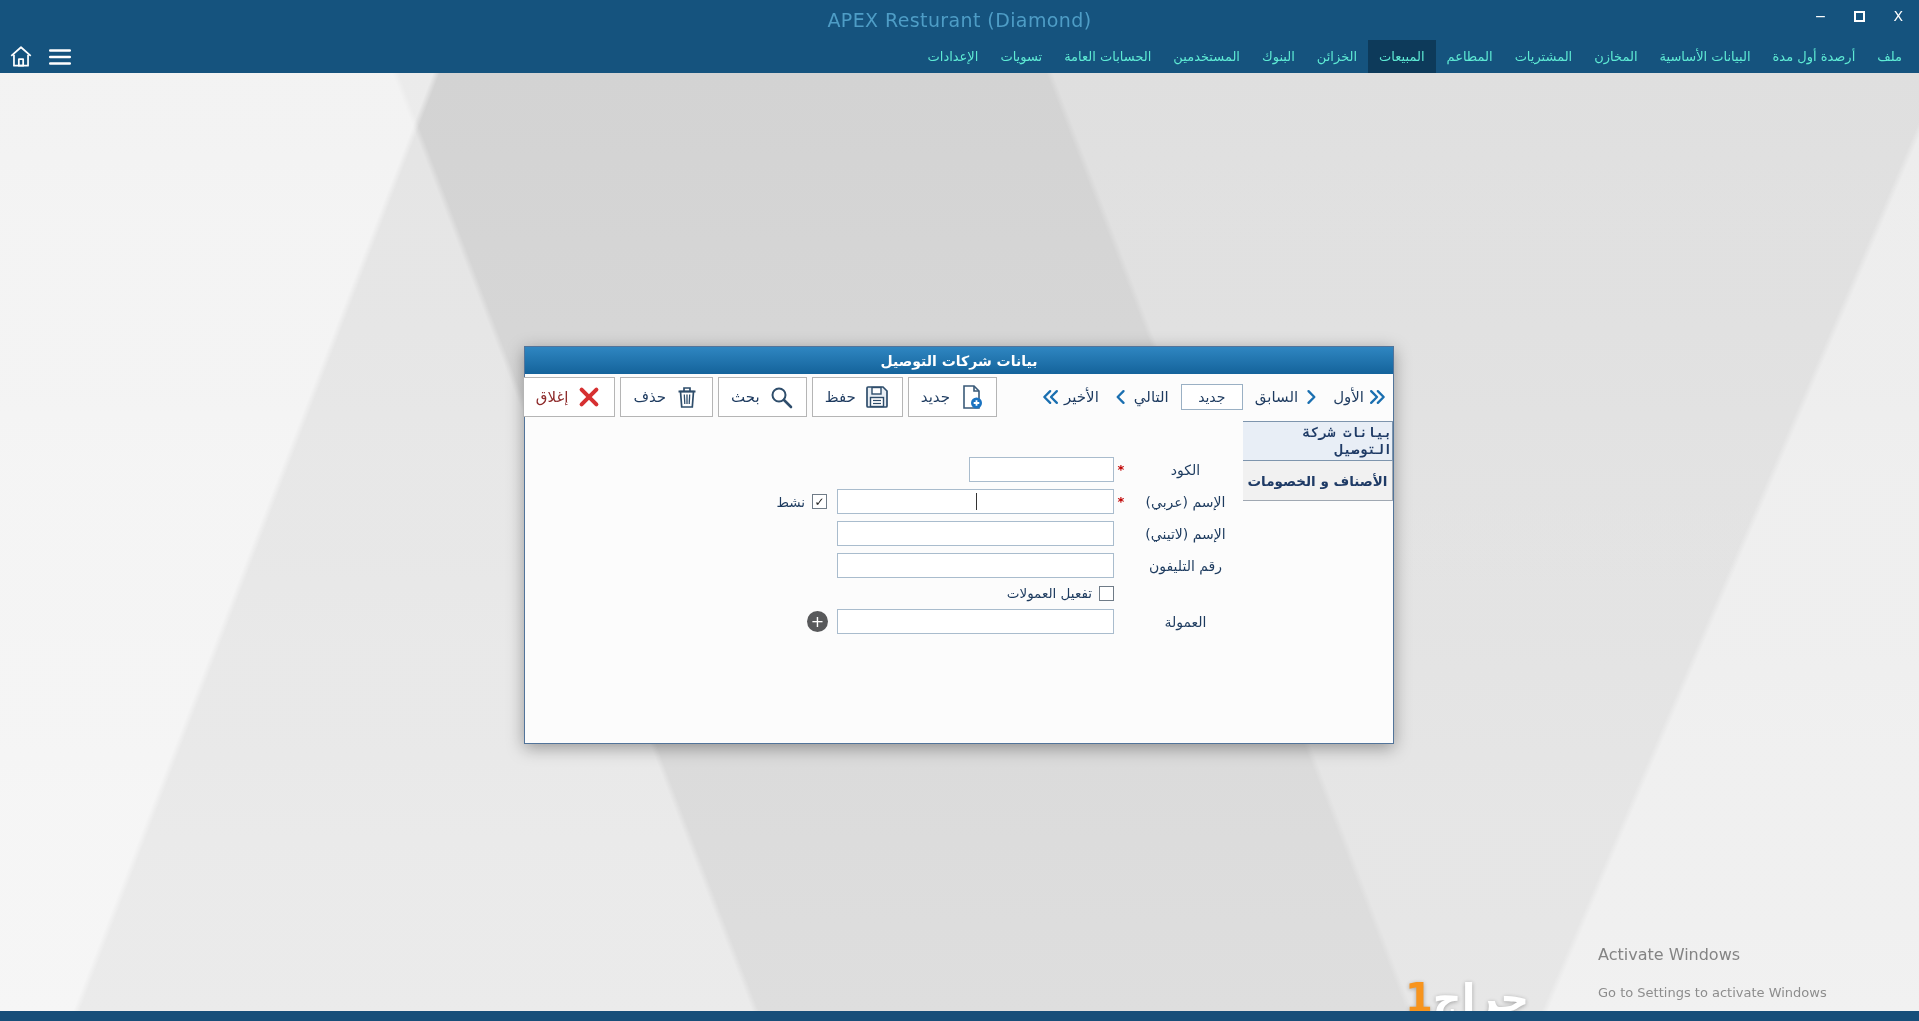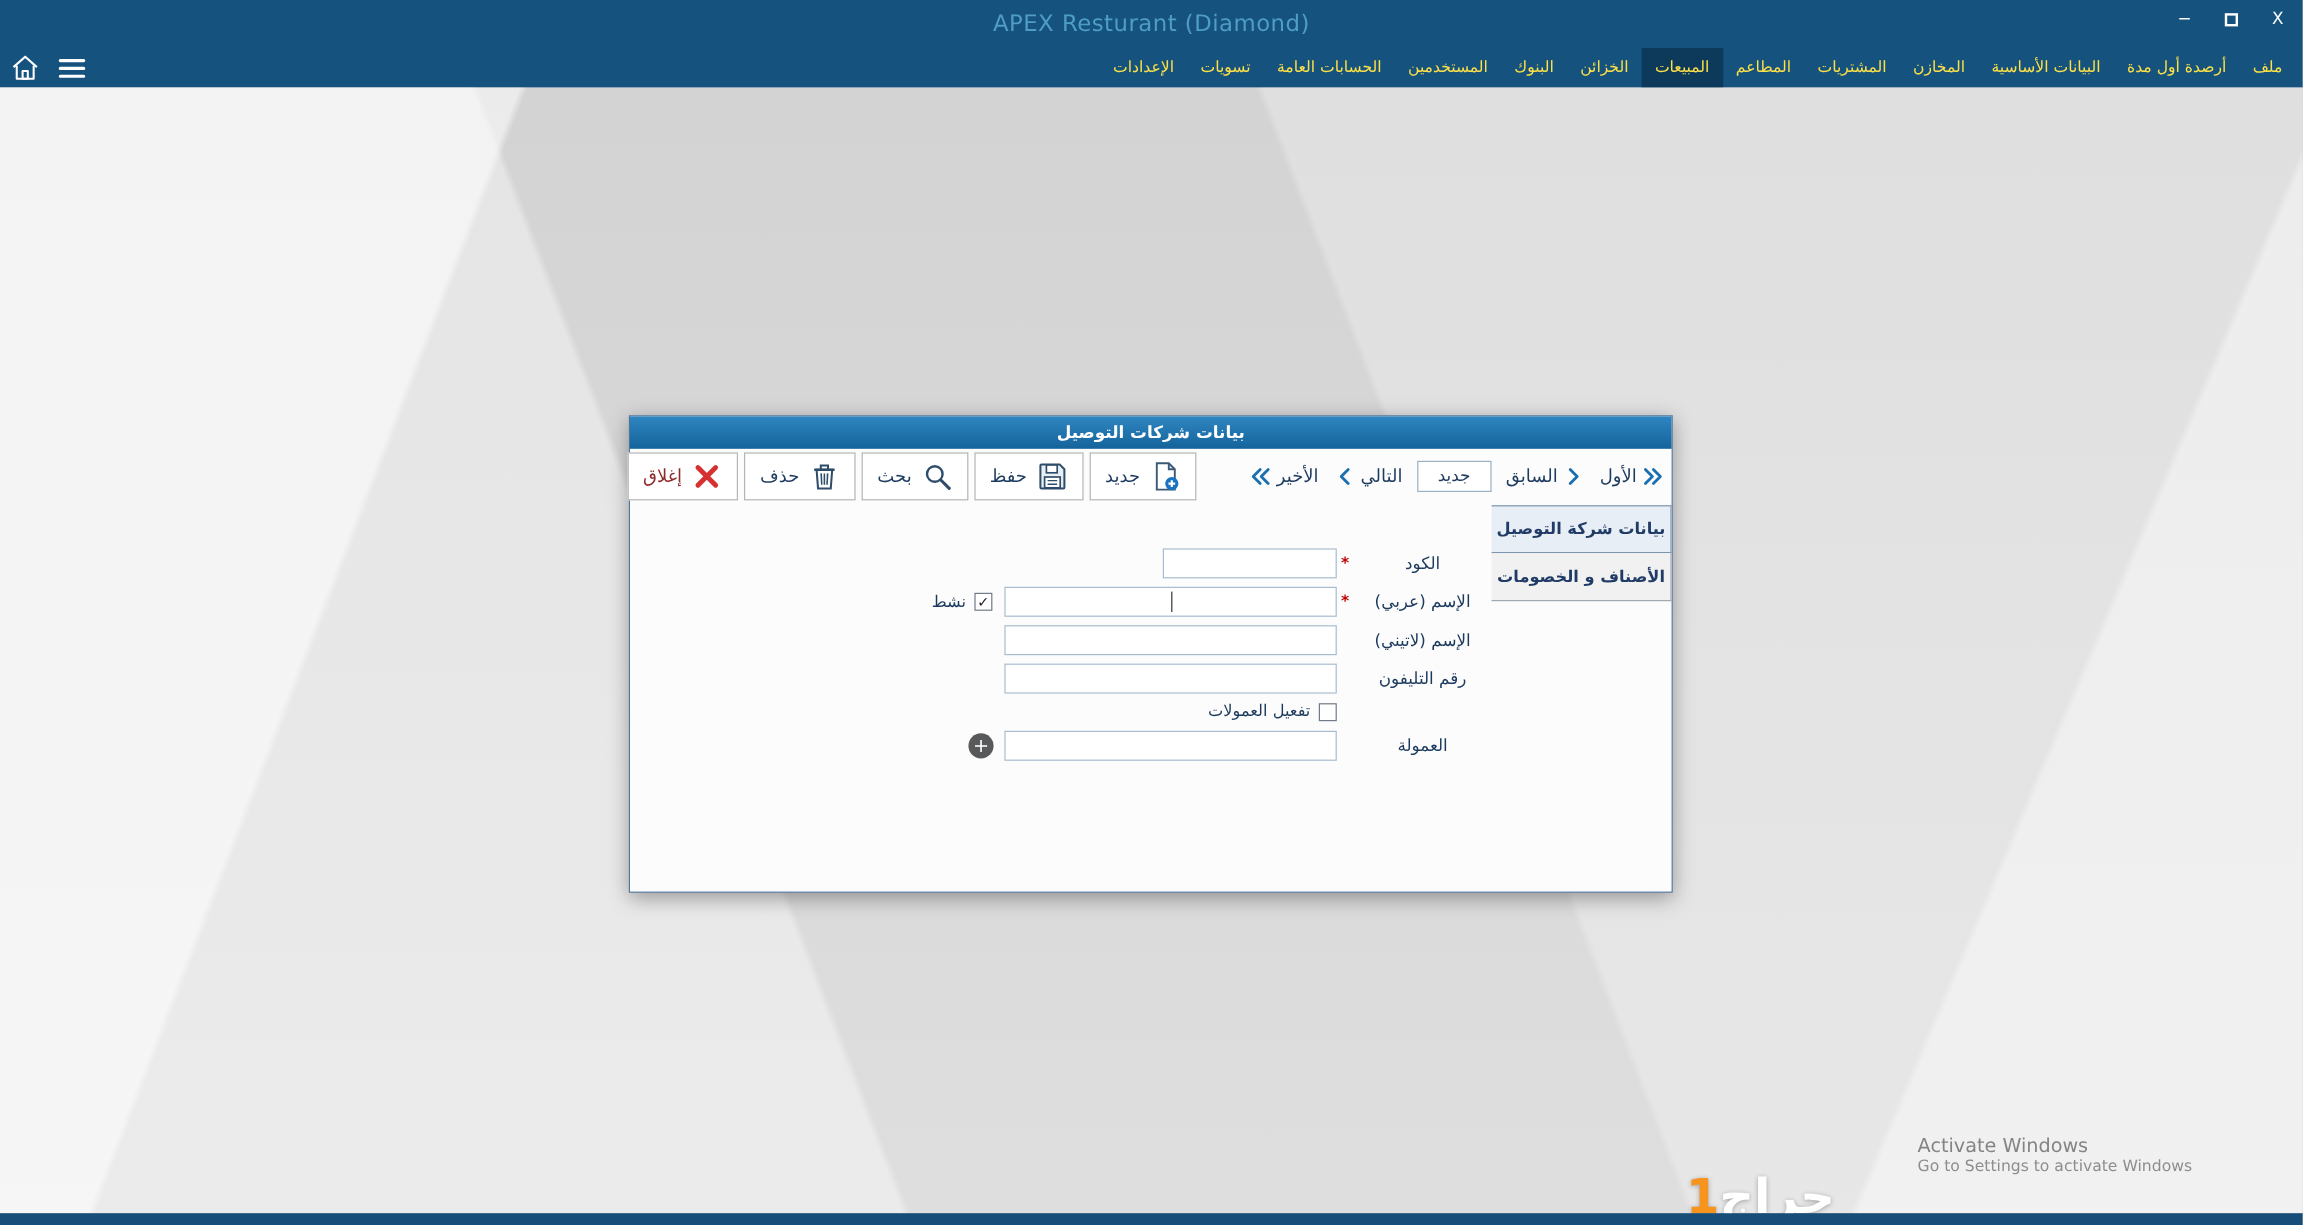--- a/index.html
+++ b/index.html
@@ -12,21 +12,21 @@
   .app-title{position:absolute;top:9px;left:0;right:0;text-align:center;color:#4e9dc6;font-size:19px;letter-spacing:.4px;}
   .win-controls{position:absolute;top:9px;right:16px;display:flex;gap:28px;color:#fff;font-size:14px;align-items:center;}
   .ctl{cursor:pointer;line-height:1;}
   .maximize-box{width:11px;height:11px;border:2px solid #fff;display:inline-block;}
 
   
   .menubar{position:absolute;top:40px;left:0;right:0;height:33px;background:#15537e;display:flex;align-items:center;}
   .nav-icons{display:flex;align-items:center;gap:13px;padding-left:8px;}
   .nav-icons .ic{display:flex;align-items:center;cursor:pointer;}
   .menu{margin-left:auto;direction:rtl;display:flex;height:100%;padding-right:6px;}
-  .menu-item{color:#fde047;font-size:13px;line-height:33px;padding:0 11px;white-space:nowrap;cursor:pointer;}
+  .menu-item{color:#5eead4;font-size:13px;line-height:33px;padding:0 11px;white-space:nowrap;cursor:pointer;}
   .menu-item.selected{background:#0d3a5a;}
 
   
   .workspace{position:absolute;top:73px;left:0;right:0;bottom:10px;
     background:
       linear-gradient(111deg, rgba(255,255,255,.55) 0 19%, rgba(255,255,255,0) 19.3%),
       linear-gradient(69deg, rgba(255,255,255,.4) 0 33%, rgba(255,255,255,0) 33.3%),
       linear-gradient(293deg, rgba(255,255,255,.42) 0 16%, rgba(255,255,255,0) 16.3%),
       linear-gradient(249deg, rgba(255,255,255,.28) 0 38%, rgba(255,255,255,0) 38.3%),
       linear-gradient(180deg,#d3d3d3,#dedede);}
@@ -43,21 +43,21 @@
   .btns{display:flex;gap:5px;margin-right:44px;}
   .tbtn{display:flex;align-items:center;gap:8px;background:#fff;border:1px solid #b5b5b5;height:40px;padding:0 12px;font-size:15px;color:#1d3a5f;cursor:pointer;font-family:inherit;}
   .tbtn .bicon{width:26px;height:26px;display:flex;align-items:center;justify-content:center;}
   .close-label{color:#8e2b2b;}
 
   
   .dlg-content{position:relative;height:324px;direction:rtl;display:flex;}
   .tabs-panel{width:150px;flex:none;padding-top:2px;}
   .tab{height:40px;border:1px solid #a0a8b2;border-left:none;display:flex;align-items:center;justify-content:center;font-weight:bold;color:#1f3b66;font-size:13.5px;background:#f1f1f1;cursor:pointer;}
   .tab + .tab{border-top:none;}
-  .tab.selected{background:#e8eef6;border-color:#7e95ad;}
+  .tab.selected{background:#e8eef6;border-color:#7e95ad;font-family:Liberation Mono, monospace;}
 
   .form-area{flex:1;padding-top:38px;}
   .frow{display:flex;align-items:center;margin-bottom:7px;}
   .flabel{width:115px;flex:none;text-align:center;color:#1c3a5e;font-size:14px;}
   .freq{width:14px;flex:none;color:#c00000;font-weight:bold;text-align:center;font-size:13px;}
   .fin{height:25px;border:1px solid #a9bccd;background:#fff;font-size:14px;padding:0 6px;font-family:inherit;}
   .w-sm{width:145px;}
   .w-md{width:277px;}
   .inwrap{position:relative;display:inline-block;}
   .caret{position:absolute;top:4px;left:50%;width:1px;height:17px;background:#333;}
@@ -66,21 +66,21 @@
   .row-top .flabel{padding-top:3px;}
   .cb{width:15px;height:15px;border:1px solid #6f7b87;background:#fff;display:inline-flex;align-items:center;justify-content:center;font-size:12px;color:#222;flex:none;cursor:pointer;}
   .cb.checked::after{content:"✓";}
   .cb-label{margin-right:7px;color:#1c3a5e;font-size:13.5px;}
   .side-gap{margin-right:10px;}
   .plus-ic{width:21px;height:21px;border-radius:50%;background:#58595b;color:#fff;display:inline-flex;align-items:center;justify-content:center;font-size:16px;line-height:1;margin-right:9px;cursor:pointer;flex:none;}
 
   
   .activate{position:absolute;left:1598px;top:945px;color:#848484;}
   .activate .l1{font-size:16px;}
-  .activate .l2{font-size:13px;margin-top:1px;color:#8d8d8d;}
+  .activate .l2{font-size:13px;margin-top:21px;color:#8d8d8d;}
   .logo{position:absolute;left:1405px;top:938px;direction:rtl;font-size:40px;font-weight:bold;color:#fff;text-shadow:0 1px 4px rgba(0,0,0,.3);margin-top:37px;}
   .logo .one{color:#f7941d;}
 </style>
 </head>
 <body>
 
 <div class="screen">
 
   <div class="titlebar">
     <div class="app-title">APEX Resturant (Diamond)</div>

